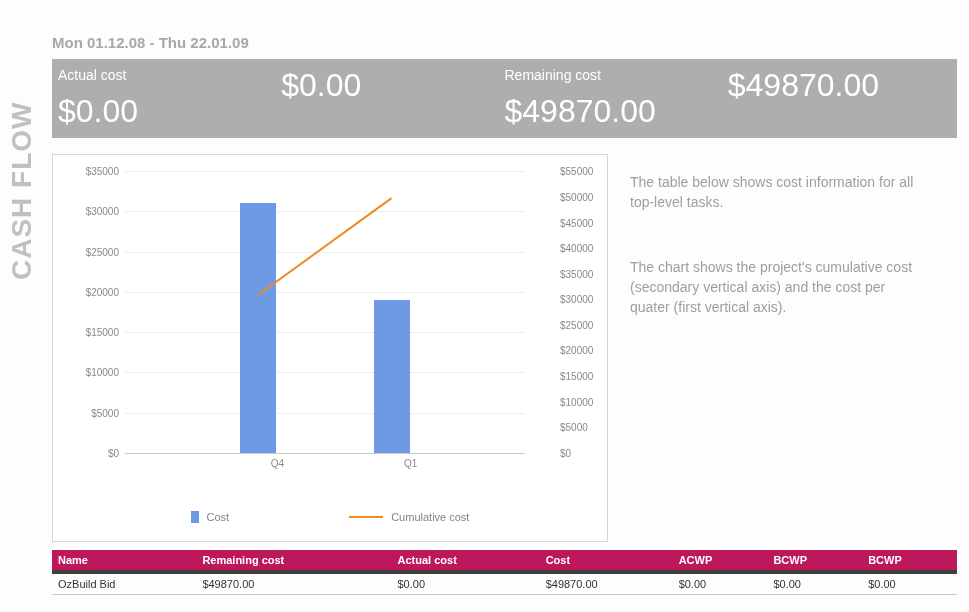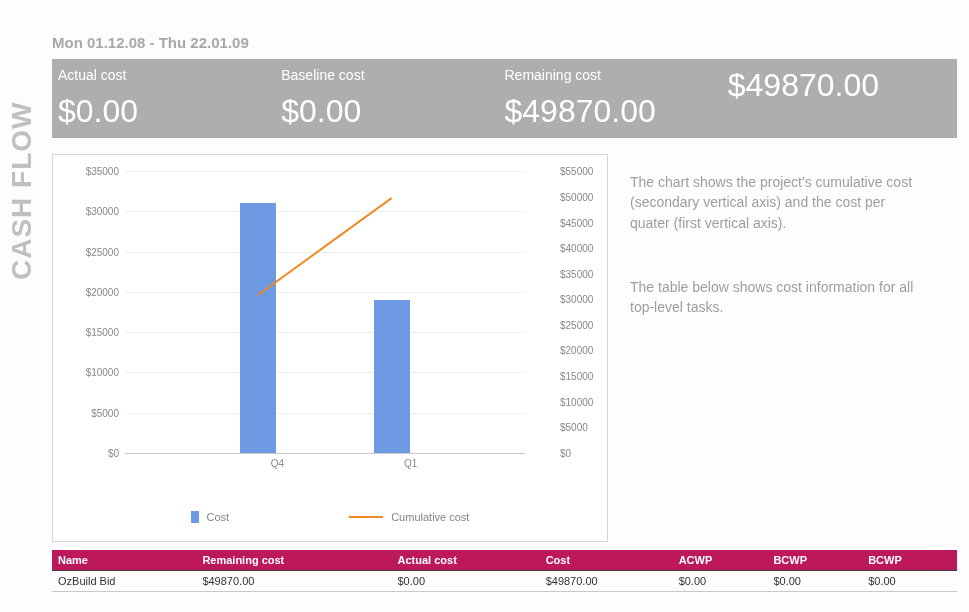--- a/index.html
+++ b/index.html
@@ -130,39 +130,38 @@
   }
   .task-table thead th {
     background: #be185d;
     color: #fff;
     font-weight: 600;
     text-align: left;
     padding: 4px 6px;
   }
   .task-table tbody td {
     padding: 4px 6px;
-    border-top: 1px solid #404040;
+    border-top: 4px solid #404040;
     color: #333;
   }
 </style>
 </head>
 <body>
 
 <div class="sidebar-label">CASH FLOW</div>
 
 <div class="page">
   <div class="date-range">Mon 01.12.08 - Thu 22.01.09</div>
 
   <div class="metrics-bar">
     <div class="metric">
       <div class="metric-title">Actual cost</div>
       <div class="metric-value">$0.00</div>
     </div>
     <div class="metric">
-      <div class="metric-title">Baseline cost</div>
       <div class="metric-value">$0.00</div>
     </div>
     <div class="metric">
       <div class="metric-title">Remaining cost</div>
       <div class="metric-value">$49870.00</div>
     </div>
     <div class="metric">
       <div class="metric-value">$49870.00</div>
     </div>
   </div>
@@ -211,22 +210,22 @@
           <span>Cost</span>
         </div>
         <div class="legend-item">
           <span class="swatch-line"></span>
           <span>Cumulative cost</span>
         </div>
       </div>
     </div>
 
     <div class="descr">
+      <p>The table below shows cost information for all top-level tasks.</p>
       <p>The chart shows the project's cumulative cost (secondary vertical axis) and the cost per quater (first vertical axis).</p>
-      <p>The table below shows cost information for all top-level tasks.</p>
     </div>
   </div>
 
   <table class="task-table">
     <thead>
         <tr id="thead-row">
           <th>Name</th>
           <th>Remaining cost</th>
           <th>Actual cost</th>
           <th>Cost</th>

